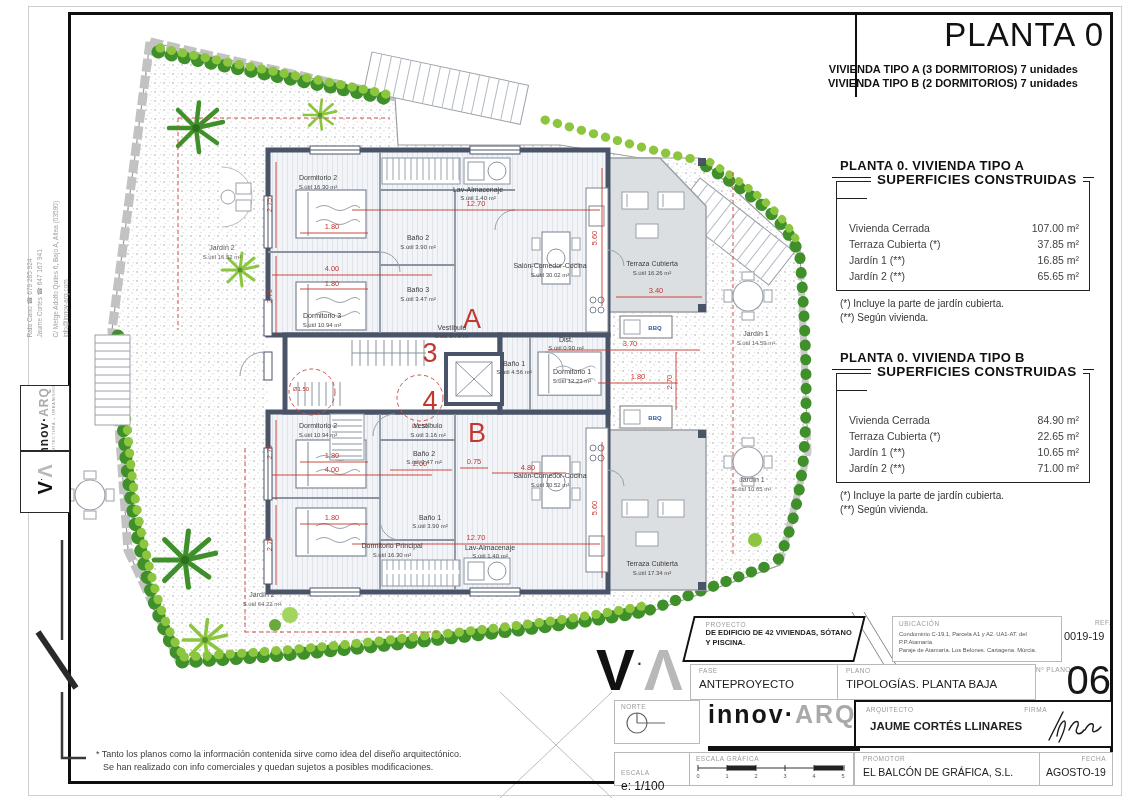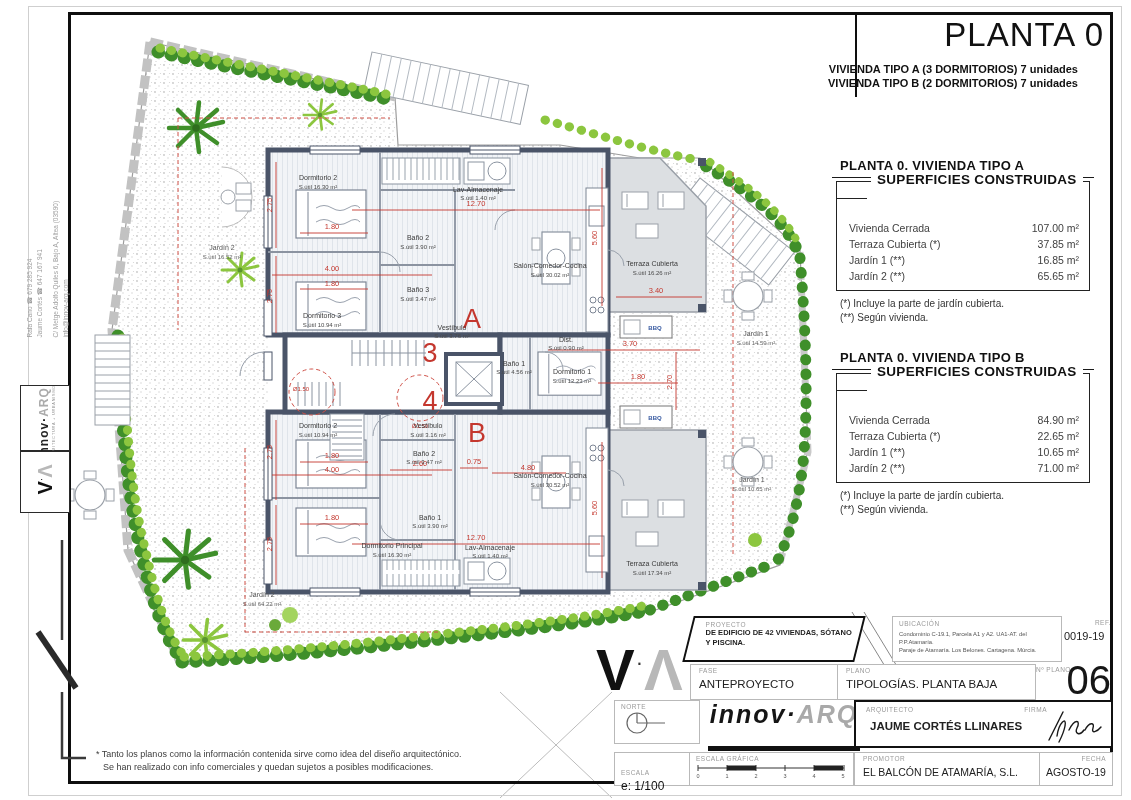--- a/index.html
+++ b/index.html
@@ -548,21 +548,21 @@
   </div>
 
   <div class="abs tb-thin" style="left:614px;top:700px;width:86px;height:44px;padding:2px 6px;">
     <div class="lbl">NORTE</div>
     <svg width="60" height="26" viewBox="0 0 60 26">
       <circle cx="16" cy="13" r="10" fill="none" stroke="#666" stroke-width="1.2"></circle>
       <path d="M16,13 H44 M16,13 V3" stroke="#666" stroke-width="1.2" fill="none"></path>
     </svg>
   </div>
 
-  <div class="abs" style="left:708px;top:700px;width:152px;height:46px;border-bottom:5px solid #111;text-align:center;font-style:italic;">
+  <div class="abs" style="left:708px;top:700px;width:152px;height:46px;border-bottom:5px solid #111;">
     <span class="innov-main">innov·</span><span class="innov-acc">ARQ</span>
   </div>
 
   <div class="abs tb-strong" style="left:854px;top:700px;width:259px;height:48px;">
     <div class="lbl" style="position:absolute;left:10px;top:4px;">ARQUITECTO</div>
     <div class="vfont" style="position:absolute;left:14px;top:18px;font-weight:bold;">JAUME CORTÉS LLINARES</div>
     <div class="lbl" style="position:absolute;right:64px;top:4px;">FIRMA</div>
     <svg style="position:absolute;right:4px;top:4px;" width="64" height="40" viewBox="0 0 64 40">
       <path d="M6,34 L20,6 M14,30 C16,16 24,10 22,20 C21,26 18,32 16,36 M26,24 C32,12 38,14 34,22 C31,28 37,30 41,24 M42,24 C46,16 52,16 50,22 C48,28 54,26 58,21" fill="none" stroke="#1a1a1a" stroke-width="1.4" stroke-linecap="round"></path>
     </svg>
@@ -581,21 +581,21 @@
       <text x="2" y="16" style="font:5.5px 'Liberation Sans',sans-serif;fill:#555;" text-anchor="middle">0</text>
       <text x="31" y="16" style="font:5.5px 'Liberation Sans',sans-serif;fill:#555;" text-anchor="middle">1</text>
       <text x="60" y="16" style="font:5.5px 'Liberation Sans',sans-serif;fill:#555;" text-anchor="middle">2</text>
       <text x="89" y="16" style="font:5.5px 'Liberation Sans',sans-serif;fill:#555;" text-anchor="middle">3</text>
       <text x="118" y="16" style="font:5.5px 'Liberation Sans',sans-serif;fill:#555;" text-anchor="middle">4</text>
       <text x="147" y="16" style="font:5.5px 'Liberation Sans',sans-serif;fill:#555;" text-anchor="middle">5</text>
     </svg>
   </div>
   <div class="abs tb-thin" style="left:854px;top:752px;width:186px;height:34px;padding:2px 8px;">
     <div class="lbl">PROMOTOR</div>
-    <div style="font-size:10.5px;color:#222;margin-top:4px;">EL BALCÓN DE ATAMARÍA, S.L.</div>
+    <div style="font-size:10.5px;color:#222;margin-top:4px;">EL BALCÓN DE GRÁFICA, S.L.</div>
   </div>
   <div class="abs tb-thin" style="left:1040px;top:752px;width:73px;height:34px;padding:2px 6px;border-left:none;">
     <div class="lbl" style="text-align:right;">FECHA</div>
     <div style="font-size:10.5px;color:#222;margin-top:4px;">AGOSTO-19</div>
   </div>
 
   <div class="abs disc" style="left:96px;top:748px;width:480px;">
     <div>* Tanto los planos como la información contenida sirve como idea del diseño arquitectónico.</div>
     <div style="padding-left:7px;">Se han realizado con info comerciales y quedan sujetos a posibles modificaciones.</div>
   </div>

